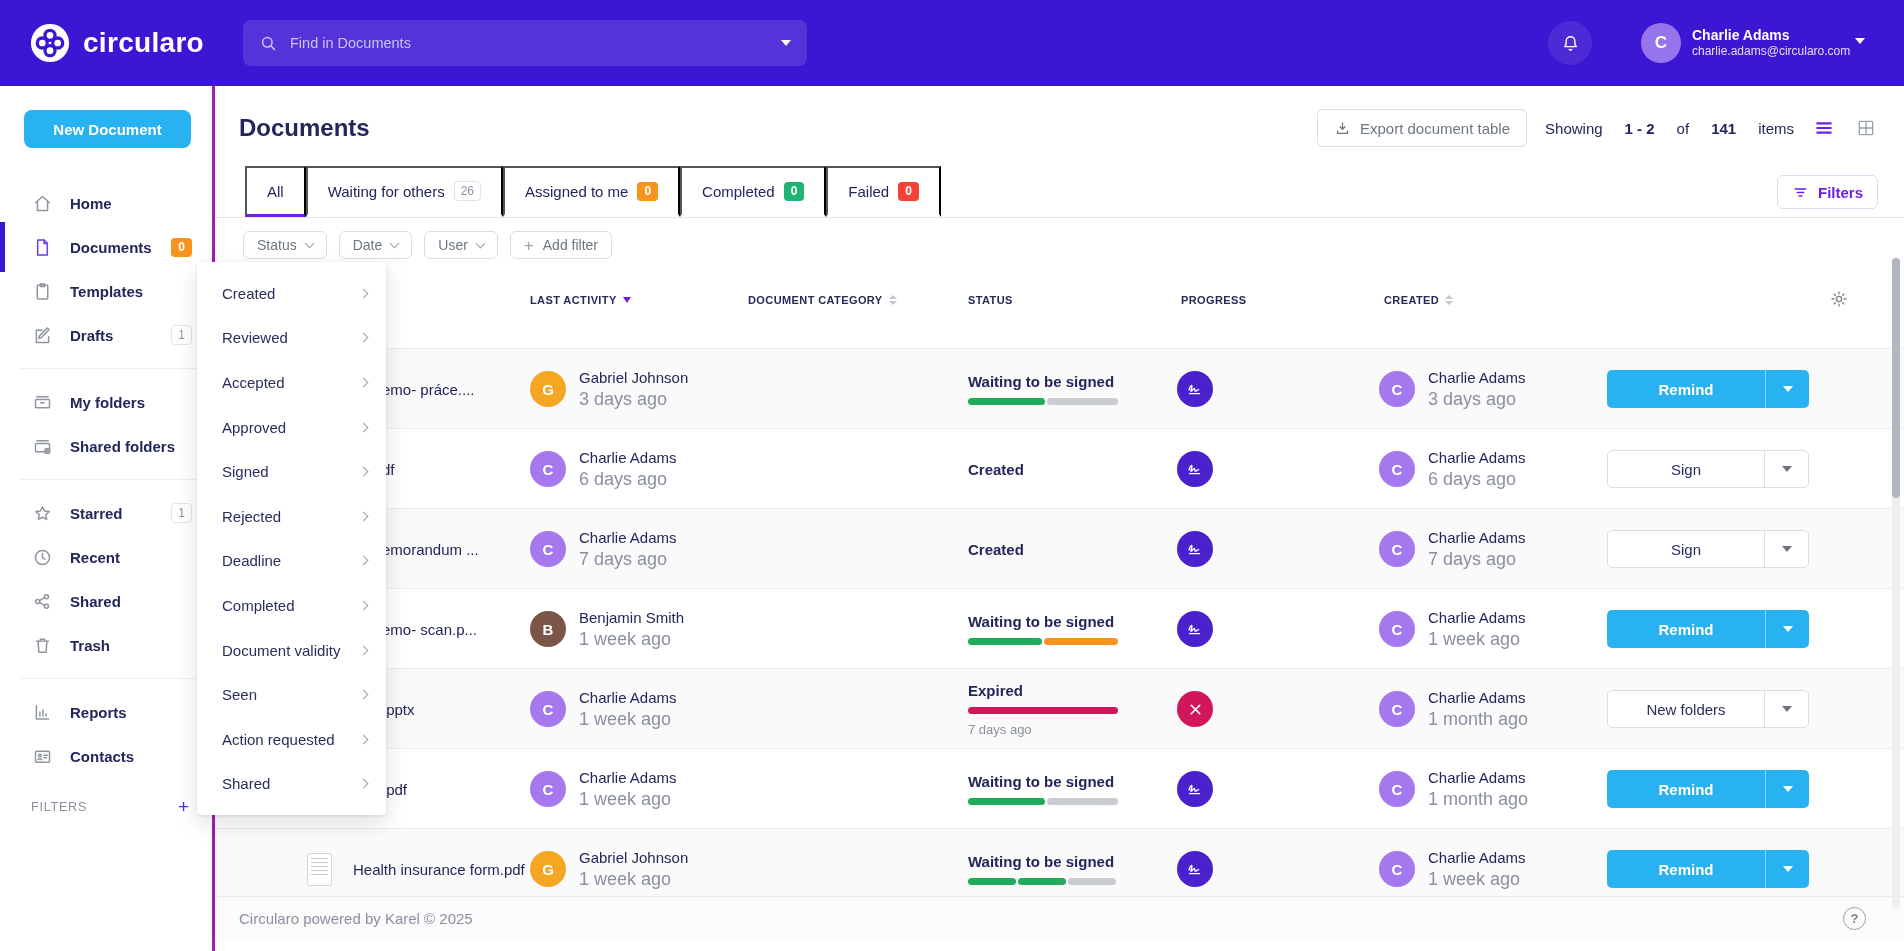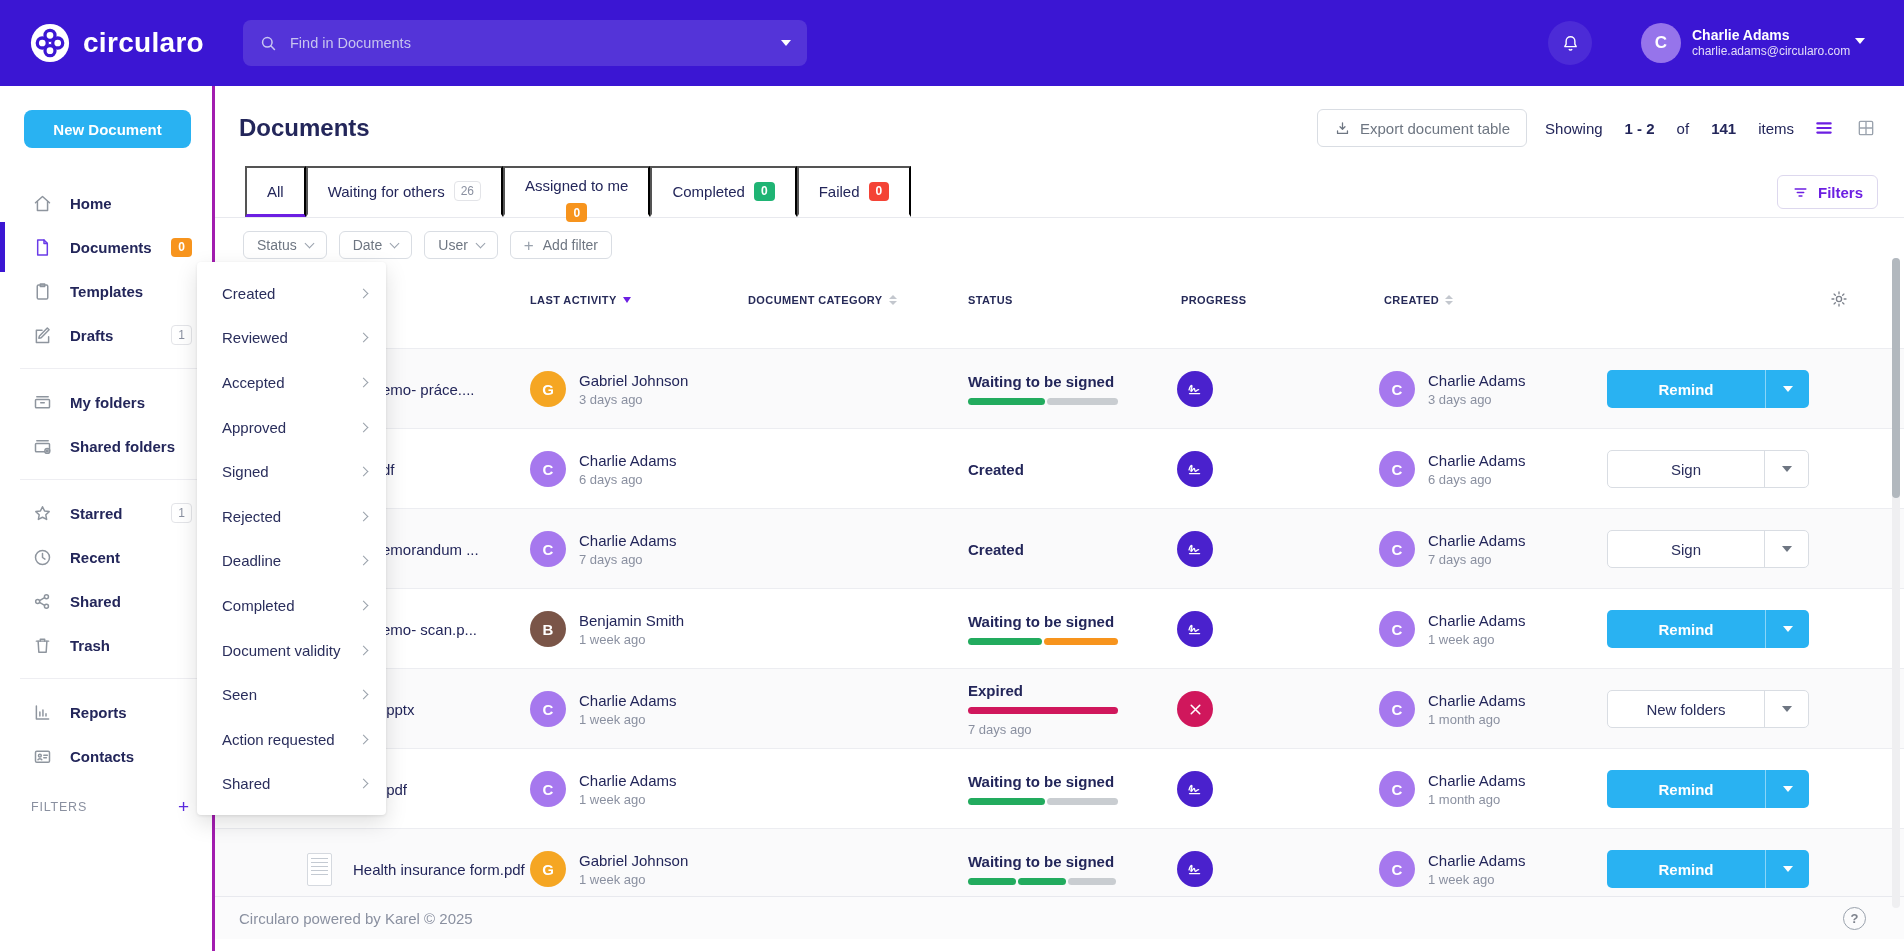--- a/index.html
+++ b/index.html
@@ -48,21 +48,21 @@
   .page-title{font-size:24px;font-weight:800;color:#23265A}
   .head-right{margin-left:auto;display:flex;align-items:center;gap:18px}
   .export-btn{height:38px;border:1px solid #d9dde3;border-radius:6px;background:#fff;color:#6e7682;font-size:15px;
               display:flex;align-items:center;gap:9px;padding:0 16px;font-family:inherit;cursor:pointer}
   .showing{font-size:15px;color:#23265A;display:flex;gap:22px}
   .showing b{font-weight:700}
   .view-btn{background:none;border:none;cursor:pointer;display:flex;padding:2px}
   
   .tabs-row{position:absolute;left:0;right:0;top:80px;height:52px;border-bottom:1px solid #e8e9ee;
             display:flex;align-items:stretch;padding-left:30px}
-  .tab{display:flex;align-items:center;gap:9px;padding:9px 20px;font-size:15px;color:#23265A;
+  .tab{display:flex;align-items:center;gap:9px;padding:2px 20px;font-size:15px;color:#23265A;
        border-bottom:3px solid transparent;cursor:pointer}
   .tab.active{border-bottom-color:#6C1FE2}
   .filters-btn{position:absolute;right:26px;top:9px;height:34px;border:1px solid #ddd8ee;border-radius:6px;
                background:#fff;color:#6C1FE2;font-weight:600;font-size:15px;display:flex;align-items:center;
                gap:9px;padding:0 14px;font-family:inherit;cursor:pointer}
   
   .chips-row{position:absolute;left:28px;top:145px;height:28px;display:flex;gap:12px}
   .chip{height:28px;border:1px solid #d9dde3;border-radius:6px;background:#fff;color:#6e7682;font-size:14px;
         display:flex;align-items:center;gap:9px;padding:0 13px;font-family:inherit;cursor:pointer}
   .chev-d{width:7px;height:7px;border-right:1.8px solid #9aa2ad;border-bottom:1.8px solid #9aa2ad;
@@ -91,21 +91,21 @@
   .c{position:absolute;top:0;height:80px;display:flex;align-items:center}
   .c-name{left:92px;font-size:15px;color:#23265A;gap:21px}
   .c-name.frag{left:167px}
   .doc-thumb{width:25px;height:33px;background:#fff;border:1px solid #d5d9df;border-radius:2px;
              padding:4px 3px;display:flex;flex-direction:column;gap:2.5px;flex:none}
   .doc-thumb i{height:1.5px;background:#c4cad2}
   .c-act{left:315px;gap:13px}
   .c-created{left:1164px;gap:13px}
   .who-av{width:36px;height:36px;font-size:15px}
   .who-name{font-size:15px;color:#23265A}
-  .who-time{font-size:13px;color:#8A90A0;margin-top:3px}
+  .who-time{font-size:18px;color:#8A90A0;margin-top:3px}
   .c-status{left:753px;width:210px;flex-direction:column;align-items:flex-start;justify-content:center;gap:8px}
   .s-label{font-weight:700;font-size:15px;color:#23265A}
   .bar{width:150px;height:7px;display:flex;gap:2px}
   .seg{height:7px;border-radius:4px}
   .s-sub{font-size:13px;color:#8A90A0}
   .c-picon{left:962px}
   .picon{width:36px;height:36px;border-radius:50%;display:flex;align-items:center;justify-content:center;cursor:pointer}
   .picon.signature{background:#4A21CD}
   .picon.failed{background:#D0175C}
   .c-action{left:1392px}
@@ -346,21 +346,21 @@
 
   <div class="tabs-row">
 
   <button class="tab active" style="font-family: inherit; background: none;">
         <span>All</span>
       </button>
       <button class="tab" style="font-family: inherit; background: none;">
         <span>Waiting for others</span>
         <span class="b-plain">26</span>
       </button>
-      <button class="tab" style="font-family: inherit; background: none; flex-direction: column;">
+      <button class="tab" style="font-family: inherit; background: none;">
         <span>Assigned to me</span>
         <span class="b-orange">0</span>
       </button>
       <button class="tab" style="font-family: inherit; background: none;">
         <span>Completed</span>
         <span class="b-green">0</span>
       </button>
       <button class="tab" style="font-family: inherit; background: none;">
         <span>Failed</span>
         <span class="b-red">0</span>

